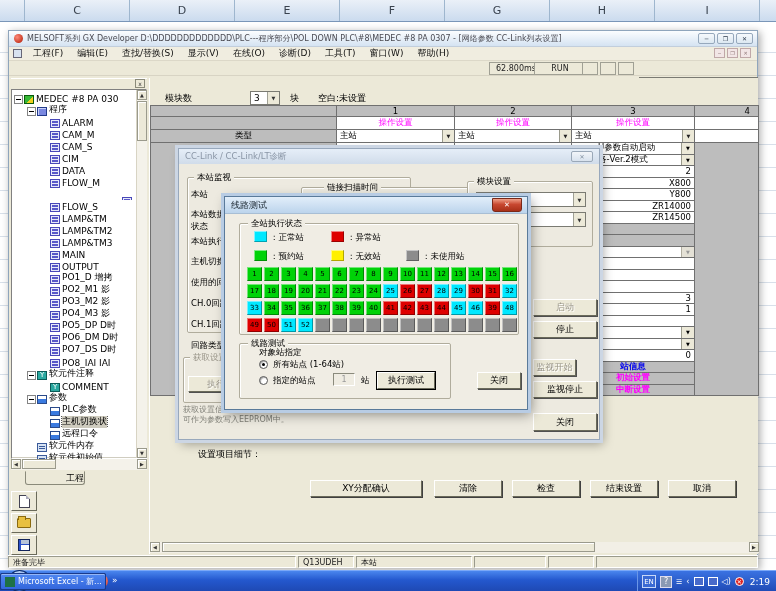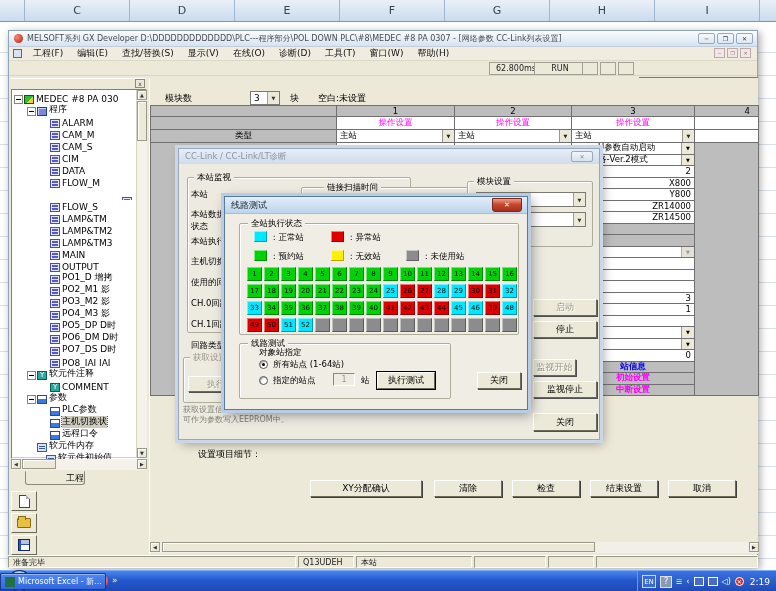--- a/index.html
+++ b/index.html
@@ -376,21 +376,21 @@
         <div class="titem" style="padding-left: 28px;">
           <span class="expand leaf"></span>
           <span class="ticon param"></span>
           <span class="tlabel">远程口令</span>
         </div>
         <div class="titem" style="padding-left: 15px;">
           <span class="expand leaf"></span>
           <span class="ticon memory"></span>
           <span class="tlabel">软元件内存</span>
         </div>
-        <div class="titem" style="padding-left: 24px;">
+        <div class="titem" style="padding-left: 15px;">
           <span class="expand leaf"></span>
           <span class="ticon memory"></span>
           <span class="tlabel">软元件初始值</span>
         </div>
       </div>
   </div>
   <div id="tree-vscroll" class="abs">
     <span class="sbtn" style="top:0">▲</span>
     <span id="tree-vthumb"></span>
     <span class="sbtn" style="bottom:0">▼</span>

